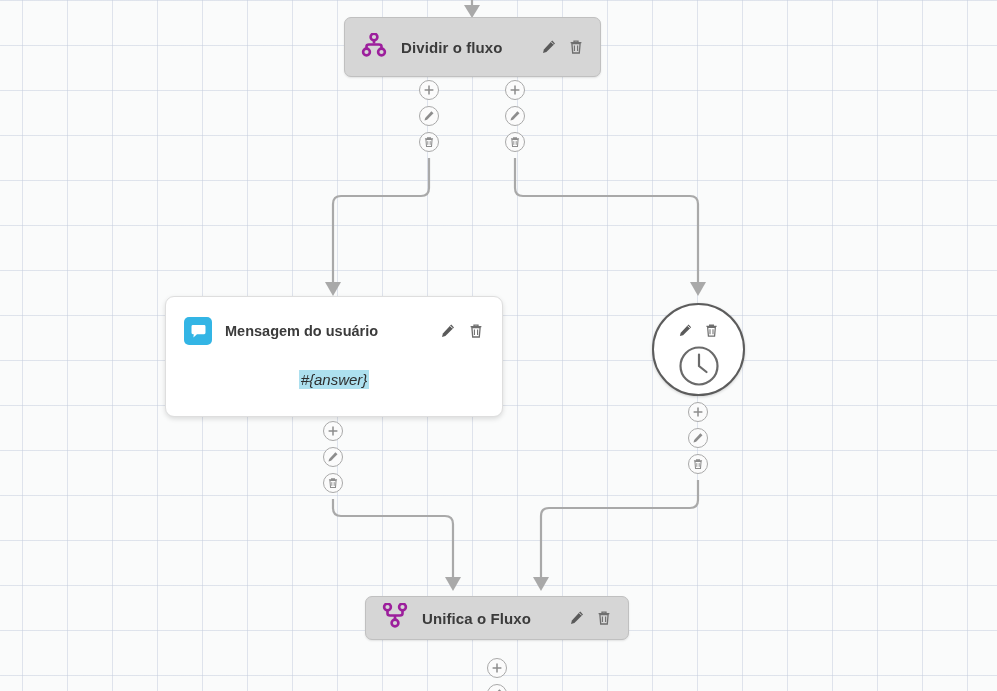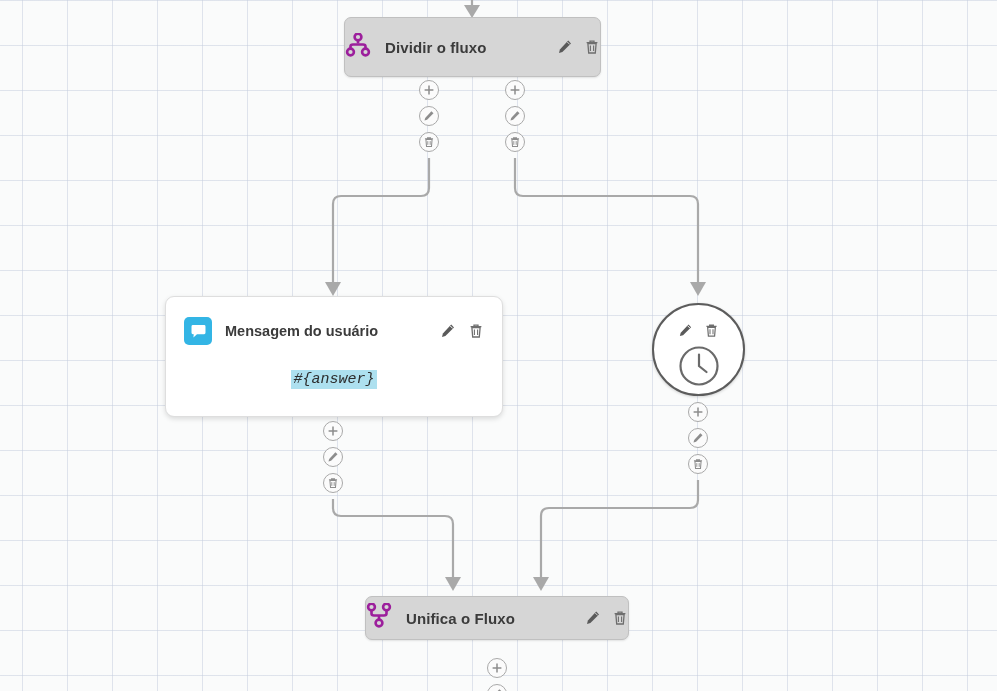--- a/index.html
+++ b/index.html
@@ -47,21 +47,21 @@
   }
 
   
   .node-pill {
     background: #d6d6d6;
     border: 1px solid #c0c0c0;
     border-radius: 7px;
     box-shadow: 0 1px 2px rgba(0,0,0,0.10);
     display: flex;
     align-items: center;
-    padding: 0 0;
+    padding: 0 16px;
     gap: 14px;
   }
   .node-pill .node-title {
     font-size: 15px;
     font-weight: bold;
     color: #3b3b3b;
     letter-spacing: 0.1px;
     white-space: nowrap;
   }
   .node-pill .node-actions {
@@ -103,21 +103,20 @@
     height: 1px;
     background: #cfcfcf;
     margin: 13px 18px 0 18px;
   }
   .card-body {
     flex: 1;
     display: flex;
     align-items: center;
     justify-content: center;
     padding: 12px 18px 34px 18px;
-    font-family: Liberation Mono, monospace;
   }
   .var-token {
     font-size: 15px;
     font-style: italic;
     color: #2d2d2d;
     background: #ade0ef;
     padding: 1px 2px;
     white-space: nowrap;
   }
 

